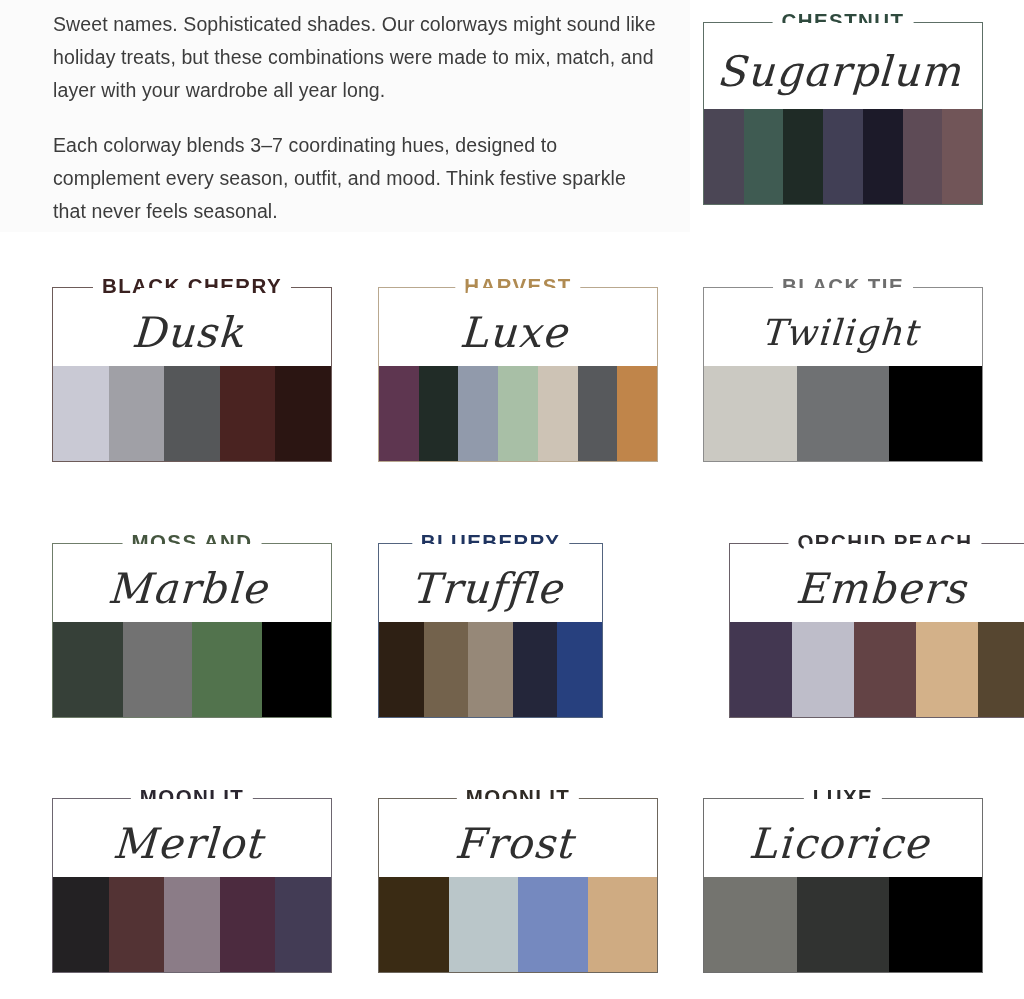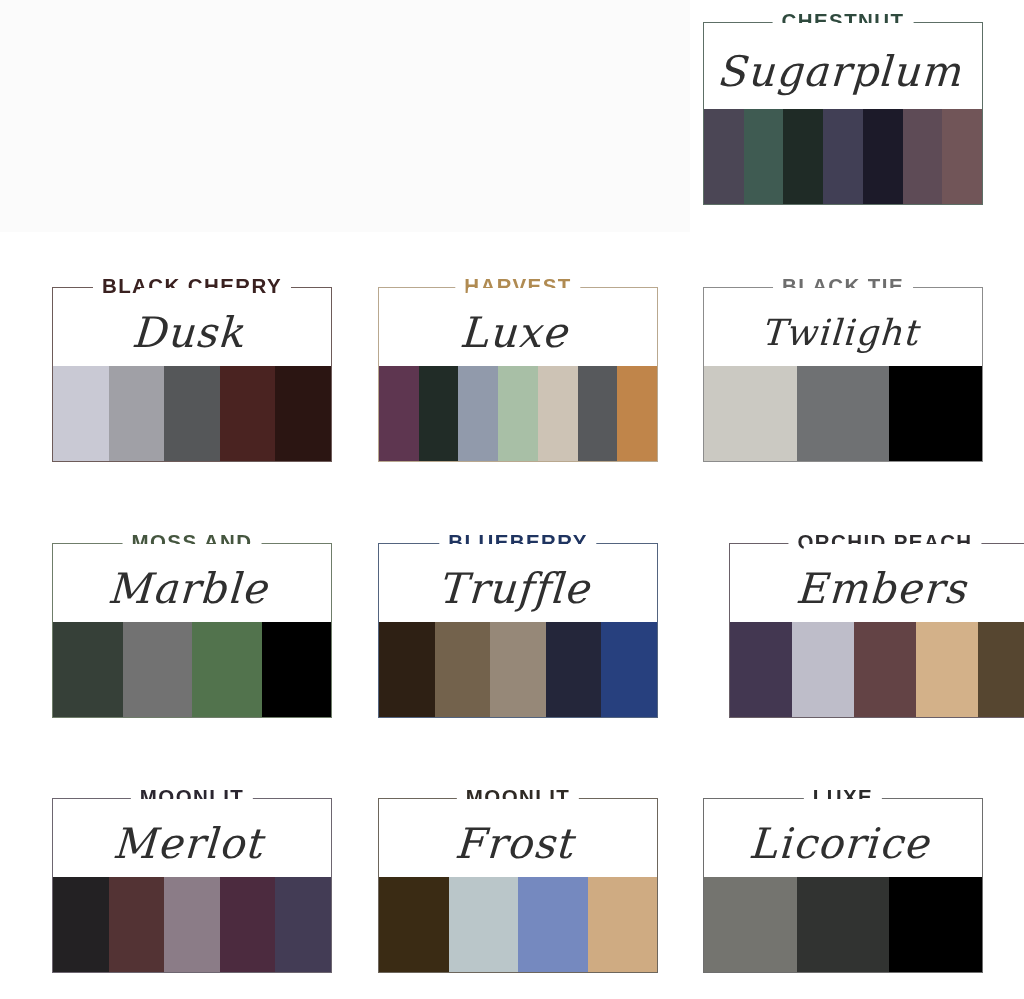--- a/index.html
+++ b/index.html
@@ -126,21 +126,21 @@
 
   #card-harvest      { left: 378px; top: 287px; width: 280px; height: 175px; }
   #card-harvest .swatches { height: 95px; }
 
   #card-black-tie    { left: 703px; top: 287px; width: 280px; height: 175px; }
   #card-black-tie .swatches { height: 95px; }
 
   #card-moss         { left: 52px;  top: 543px; width: 280px; height: 175px; }
   #card-moss .swatches { height: 95px; }
 
-  #card-blueberry    { left: 378px; top: 543px; width: 280px; height: 175px; }
+  #card-blueberry    { left: 378px; top: 543px; width: 225px; height: 175px; }
   #card-blueberry .swatches { height: 95px; }
 
   #card-orchid       { left: 703px; top: 543px; width: 312px; height: 175px; margin-left: 26px; }
   #card-orchid .swatches { height: 95px; }
 
   #card-moonlit      { left: 52px;  top: 798px; width: 280px; height: 175px; }
   #card-moonlit .swatches { height: 95px; }
 
   #card-chestnut     { left: 378px; top: 798px; width: 280px; height: 175px; }
   #card-chestnut .swatches { height: 95px; }
@@ -150,20 +150,22 @@
 
   
   .script-sm { font-size: 36px; }
 </style>
 </head>
 <body>
 
 <div id="page">
 
   <div class="intro">
+    <p>Sweet names. Sophisticated shades. Our colorways might sound like holiday treats, but these combinations were made to mix, match, and layer with your wardrobe all year long.</p>
+    <p>Each colorway blends 3–7 coordinating hues, designed to complement every season, outfit, and mood. Think festive sparkle that never feels seasonal.</p>
   </div>
 
   <div class="card" id="card-enchanted">
     <div class="card-frame" style="border-color: rgb(93, 111, 102);">
       <div class="card-title" style="color: rgb(47, 74, 62);">CHESTNUT</div>
       <div class="card-body">
         <div class="script-wrap">
           <div class="card-script">Sugarplum</div>
         </div>
         <div class="swatches">

